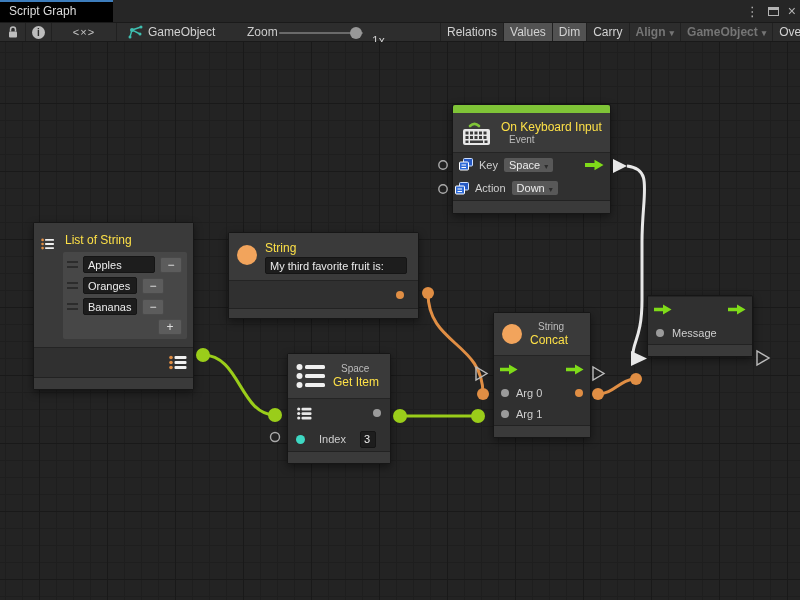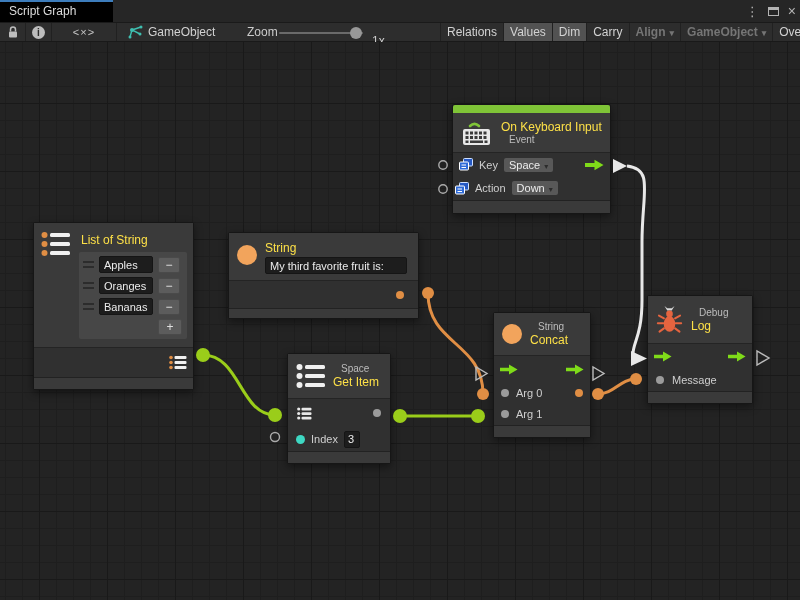--- a/index.html
+++ b/index.html
@@ -213,21 +213,21 @@
           <circle cx="3.5" cy="13" r="3" fill="#e08e44"></circle>
             <rect x="9" y="11" width="20" height="4" rx="1.5" fill="#f0f0f0"></rect>
           <circle cx="3.5" cy="22" r="3" fill="#e08e44"></circle>
             <rect x="9" y="20" width="20" height="4" rx="1.5" fill="#f0f0f0"></rect>
         </svg>
         <div style="flex:1">
           <div class="n-title" style="margin:2px 0 5px 2px;">List of String</div>
           <div class="panel">
             <div class="row" style="gap:5px; margin-bottom:4px;">
               <span class="handle"></span>
-              <input class="field" style="width: 54px;" value="Apples">
+              <input class="field" style="width: 72px;" value="Apples">
               <div class="mini-btn" style="width:22px">−</div>
             </div>
             <div class="row" style="gap:5px; margin-bottom:4px;">
               <span class="handle"></span>
               <input class="field" style="width: 54px;" value="Oranges">
               <div class="mini-btn" style="width:22px">−</div>
             </div>
             <div class="row" style="gap:5px; margin-bottom:4px;">
               <span class="handle"></span>
               <input class="field" style="width: 54px;" value="Bananas">
@@ -286,21 +286,21 @@
       <svg width="15" height="13" viewBox="0 0 15 13">
         <circle cx="1.7" cy="2" r="1.6" fill="#e8e8e8"></circle>
           <rect x="4.5" y="0.8" width="10" height="2.6" rx="1" fill="#e8e8e8"></rect>
         <circle cx="1.7" cy="6.5" r="1.6" fill="#e8e8e8"></circle>
           <rect x="4.5" y="5.3" width="10" height="2.6" rx="1" fill="#e8e8e8"></rect>
         <circle cx="1.7" cy="11" r="1.6" fill="#e8e8e8"></circle>
           <rect x="4.5" y="9.8" width="10" height="2.6" rx="1" fill="#e8e8e8"></rect>
       </svg>
       <span class="dot dot-gray" style="margin-left:auto"></span>
     </div>
-    <div class="row" style="height:24px; padding:0 8px; gap:6px;">
+    <div class="row" style="height:24px; padding:0 8px; gap:14px;">
       <span class="dot dot-teal"></span>
       <span>Index</span>
       <input class="field" style="width: 16px; padding: 0px 3px;" value="3">
     </div>
     <div class="n-foot" style="height:12px;"></div>
   </div>
 
   <div class="node" style="left:493px; top:270px; width:98px;">
     <div class="n-head" style="height:42px;">
       <div class="circle-icon"></div>
@@ -323,39 +323,20 @@
       <span class="dot dot-orange" style="margin-left:auto"></span>
     </div>
     <div class="row" style="height:22px; padding:0 7px; gap:7px;">
       <span class="dot dot-gray"></span>
       <span>Arg 1</span>
     </div>
     <div class="n-foot" style="height:12px;"></div>
   </div>
 
   <div class="node" style="left:647px; top:253px; width:106px;">
-    <div class="n-head" style="height:47px;">
-      <svg width="27" height="30" viewBox="0 0 24 27">
-        <path d="M7.5 1 L10 5 H14 L16.5 1 L14 3 H10 Z" fill="#dcdcdc"></path>
-        <circle cx="12" cy="8" r="3" fill="#e5643f"></circle>
-        <g stroke="#e5643f" stroke-width="1.8" stroke-linecap="round">
-          <path d="M7 12 L2.5 9.5"></path>
-            <path d="M6.5 16.5 L1.5 16.5"></path>
-            <path d="M7 21 L3 24"></path>
-          <path d="M17 12 L21.5 9.5"></path>
-            <path d="M17.5 16.5 L22.5 16.5"></path>
-            <path d="M17 21 L21 24"></path>
-        </g>
-        <ellipse cx="12" cy="17" rx="5.2" ry="7" fill="#e5643f"></ellipse>
-      </svg>
-      <div>
-        <div class="n-sub">Debug</div>
-        <div class="n-title">Log</div>
-      </div>
-    </div>
     <div class="row sep-top" style="height:25px; padding:0 6px; justify-content:space-between;">
       <svg class="exec-arrow" width="18" height="11" viewBox="0 0 20 12">
           <path d="M0 4 H10 V0.5 L19.5 6 L10 11.5 V8 H0 Z" fill="#7fdb19"></path>
         </svg>
       <svg class="exec-arrow" width="18" height="11" viewBox="0 0 20 12">
           <path d="M0 4 H10 V0.5 L19.5 6 L10 11.5 V8 H0 Z" fill="#7fdb19"></path>
         </svg>
     </div>
     <div class="row" style="height:23px; padding:0 8px; gap:8px;">
       <span class="dot dot-gray"></span>

